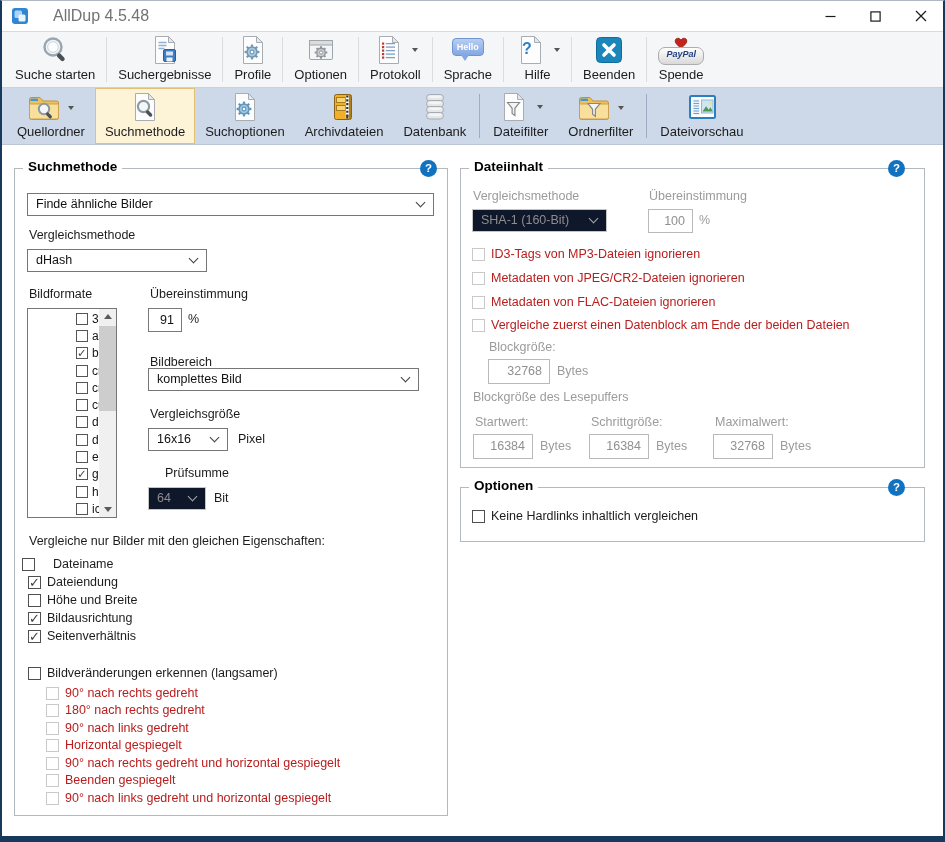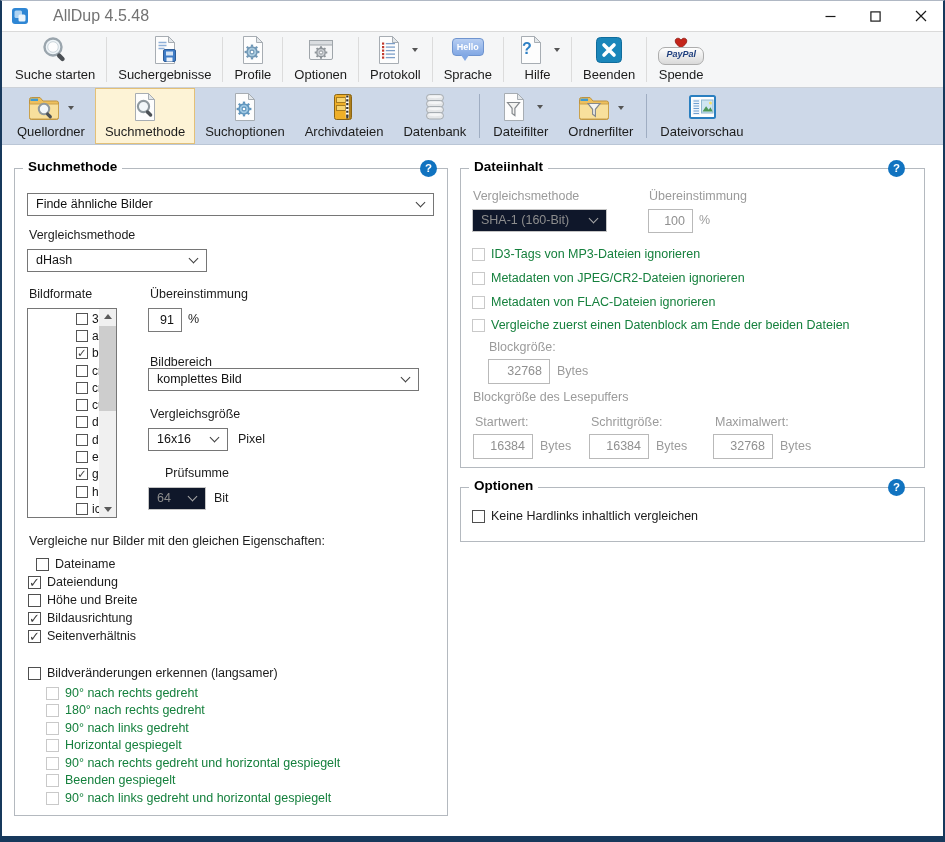--- a/index.html
+++ b/index.html
@@ -71,21 +71,21 @@
   .numbox.disabled { border-color:#b9b9b9; color:#909090; }
   .unit { position:absolute; font-size:12.5px; color:#1c1c1c; white-space:nowrap; }
   .unit.dim { color:#9b9b9b; }
 
   .cb { position:absolute; display:flex; align-items:center; font-size:12.5px; color:#1c1c1c;
     white-space:nowrap; }
   .cb .box { width:13px; height:13px; border:1px solid #4f4f4f; background:#fff;
     margin-right:6px; position:relative; flex:none; }
   .cb.checked .box::after { content:"✓"; position:absolute; left:0; top:-2px;
     font-size:13px; color:#3d3d3d; }
-  .cb.dim { color:#15803d; }
+  .cb.dim { color:#b91c1c; }
   .cb.dim .box { border-color:#c9c9c9; }
 
   
   .listbox { position:absolute; border:1px solid #767676; background:#fff; }
   .lb-items { position:absolute; left:1px; top:1px; right:17px; bottom:1px; overflow:hidden;margin-left:44px; }
   .lb-item { display:flex; align-items:center; height:17.3px; font-size:12px; padding-left:3px;
     color:#151515; }
   .lb-item .box { width:12px; height:12px; border:1px solid #555; background:#fff;
     margin-right:4px; position:relative; flex:none; }
   .lb-item.checked .box::after { content:"✓"; position:absolute; left:0; top:-2px;
@@ -522,21 +522,21 @@
 
     <span class="flabel" style="left:150px; top:297px;text-align:center;">Prüfsumme</span>
     <div class="combo disabled" style="left:133px; top:318px; width:58px;">
       <span>64</span>
       <span class="chev"></span>
     </div>
     <span class="unit" style="left:199px; top:322px;">Bit</span>
 
     <span class="flabel" style="left:14px; top:365px;">Vergleiche nur Bilder mit den gleichen Eigenschaften:</span>
 
-    <div class="cb" style="left:21px; top:388px;">
+    <div class="cb" style="left:7px; top:388px;gap:12px;">
         <span class="box"></span>
         <span>Dateiname</span>
       </div>
     <div class="cb checked" style="left:13px; top:406px;">
         <span class="box"></span>
         <span>Dateiendung</span>
       </div>
     <div class="cb" style="left:13px; top:424px;">
         <span class="box"></span>
         <span>Höhe und Breite</span>

